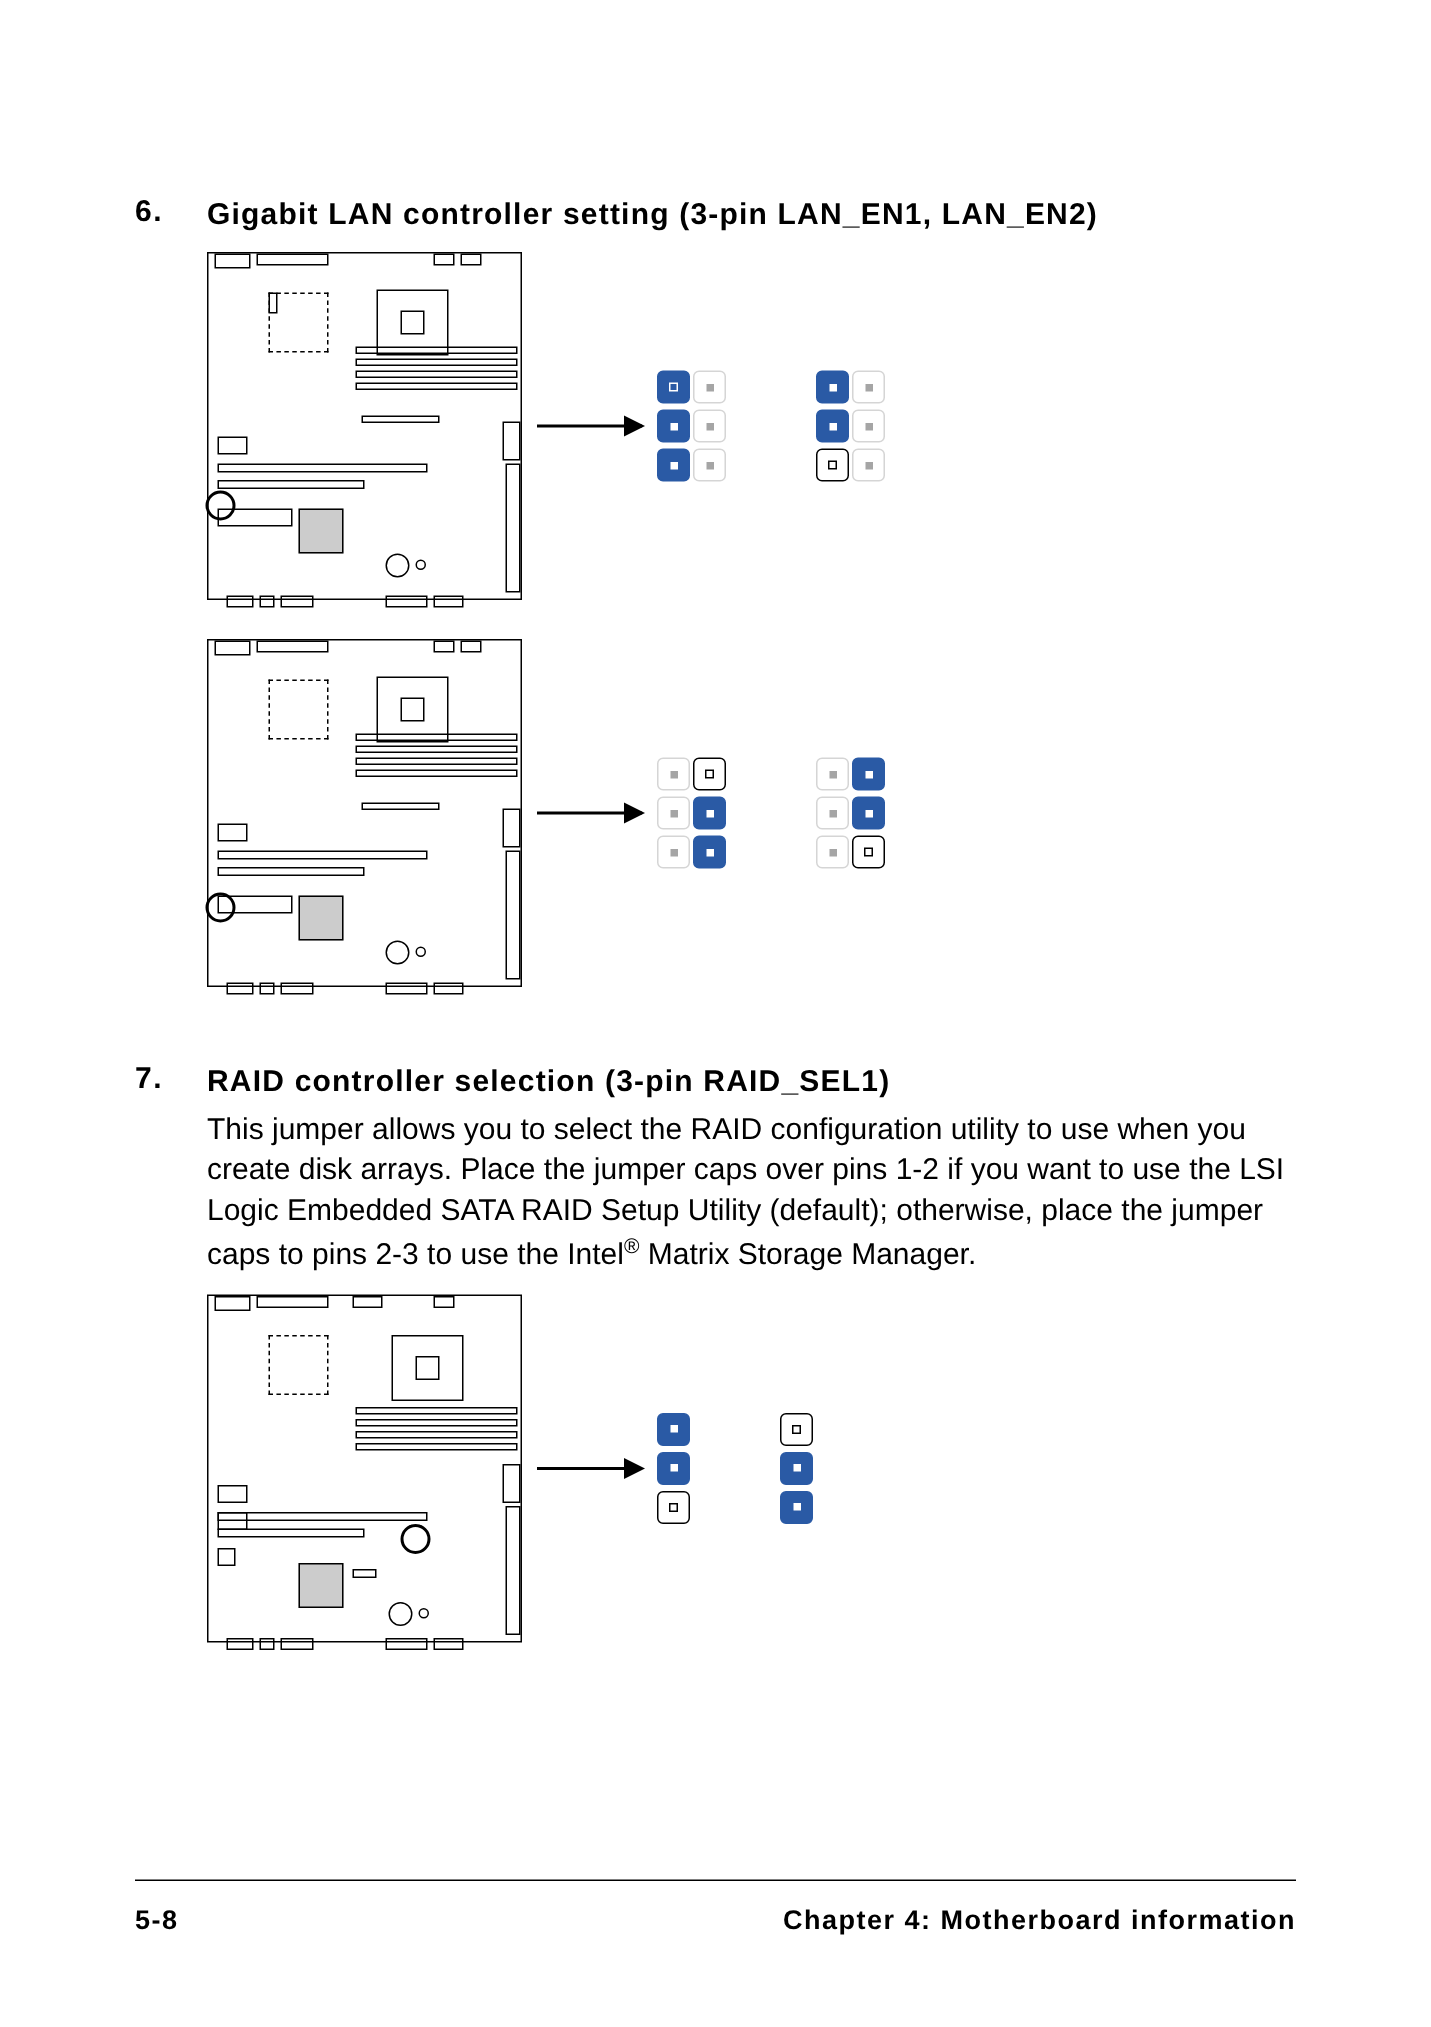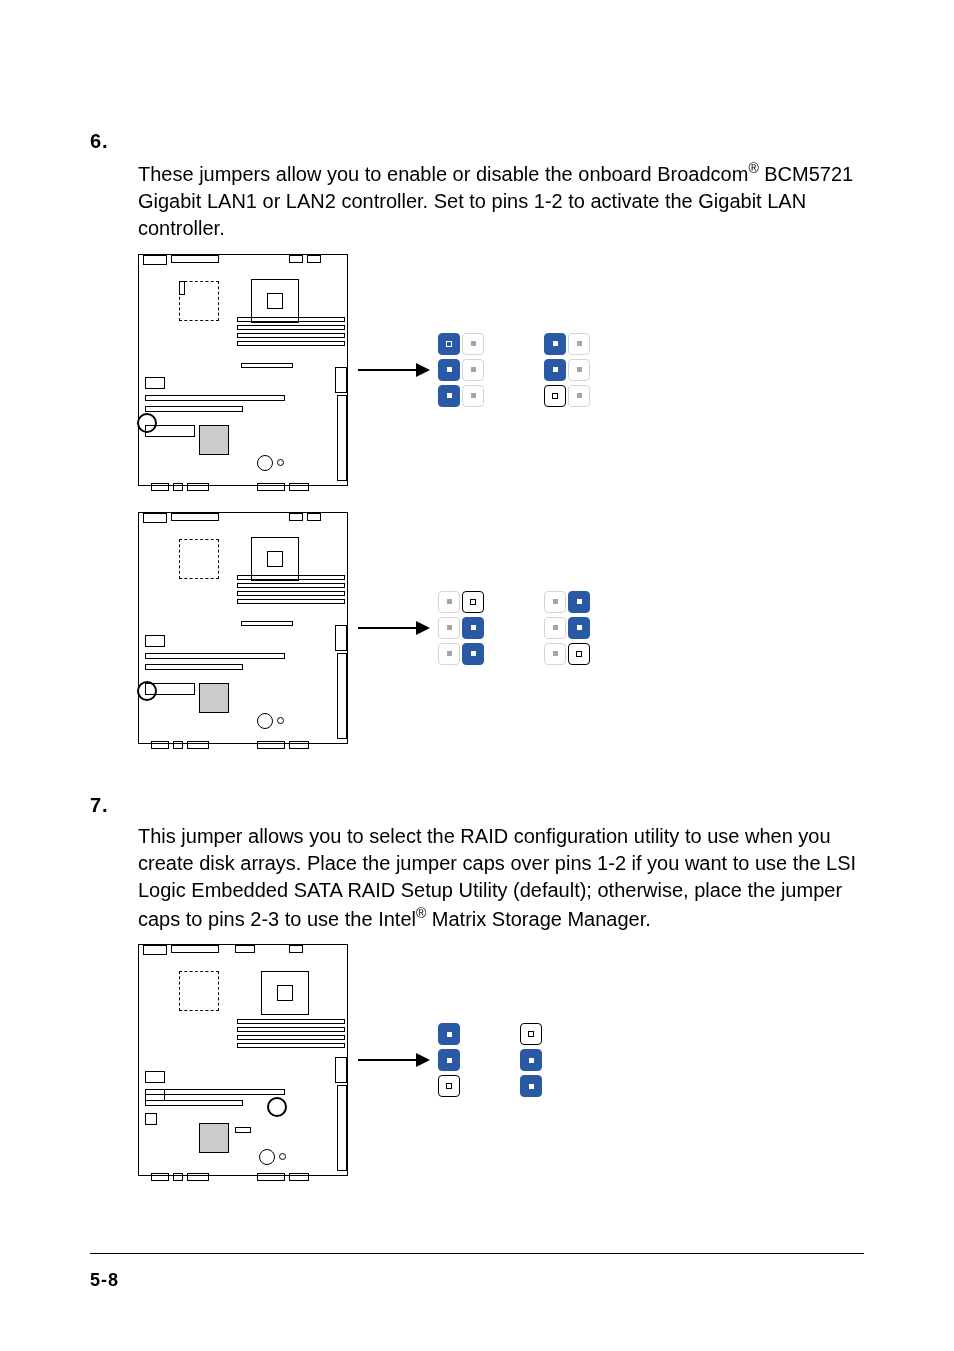--- a/index.html
+++ b/index.html
@@ -110,23 +110,21 @@
     display:flex; justify-content: space-between;
     font-weight: 900; letter-spacing: 1px; font-size: 18px;
   }
 </style>
 </head>
 <body>
 
 <div class="section-block">
   <div class="section-row">
     <div class="sec-num">6.</div>
-  </div>
-  <div class="sec-body">
-    <span>These jumpers allow you to enable or disable the onboard Broadcom</span><span class="sup">®</span><span> BCM5721 Gigabit LAN1 or LAN2 controller. Set to pins 1-2 to activate the Gigabit LAN controller.</span>
+    <div class="sec-title">Gigabit LAN controller setting (3-pin LAN_EN1, LAN_EN2)</div>
   </div>
 
   <div class="diagram-area">
     <div class="mobo">
 
       <div class="iobox" style="left:4px;top:0;width:24px;height:10px"></div>
       <div class="iobox" style="left:32px;top:0;width:48px;height:8px"></div>
       <div class="iobox" style="left:150px;top:0;width:14px;height:8px"></div>
       <div class="iobox" style="left:168px;top:0;width:14px;height:8px"></div>
 
@@ -302,20 +300,21 @@
             </div>
         </div>
       </div>
     </div>
   </div>
 </div>
 
 <div class="section-block">
   <div class="section-row">
     <div class="sec-num">7.</div>
+    <div class="sec-title">RAID controller selection (3-pin RAID_SEL1)</div>
   </div>
   <div class="sec-body">
     <span>This jumper allows you to select the RAID configuration utility to use when you create disk arrays. Place the jumper caps over pins 1-2 if you want to use the LSI Logic Embedded SATA RAID Setup Utility (default); otherwise, place the jumper caps to pins 2-3 to use the Intel</span><span class="sup">®</span><span> Matrix Storage Manager.</span>
   </div>
 
   <div class="diagram-area">
     <div class="mobo">
       <div class="iobox" style="left:4px;top:0;width:24px;height:10px"></div>
       <div class="iobox" style="left:32px;top:0;width:48px;height:8px"></div>
       <div class="iobox" style="left:96px;top:0;width:20px;height:8px"></div>
@@ -375,13 +374,14 @@
         <div class="pin on">
             <div class="dot"></div>
           </div>
       </div>
     </div>
   </div>
 </div>
 
 <div class="footer">
   <span>5-8</span>
+  <span>Chapter 4:  Motherboard information</span>
 </div>
 
 </body></html>

